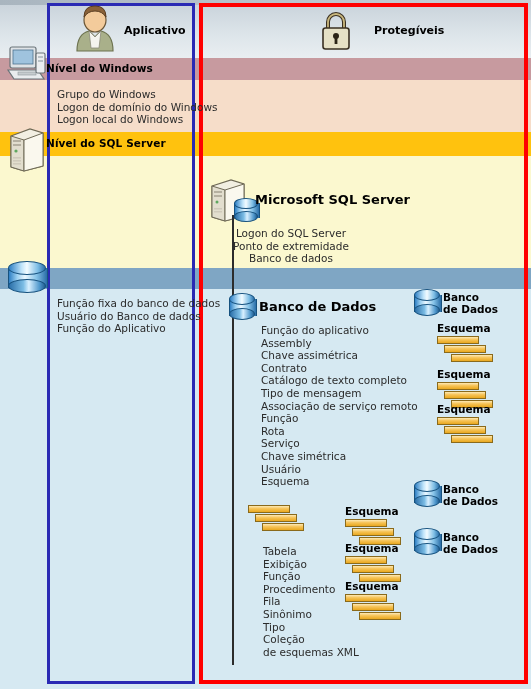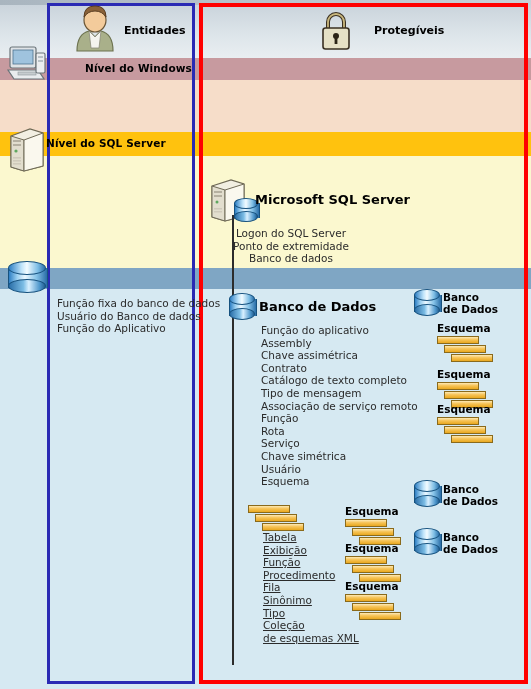--- a/index.html
+++ b/index.html
@@ -105,21 +105,21 @@
   <div class="col" id="securables-col"></div>
 
   <div class="ico-person" style="left:72px;top:4px;">
     <svg width="46" height="48" viewBox="0 0 46 48">
       <ellipse cx="23" cy="16" rx="11" ry="12" fill="#f3cb9b" stroke="#6b5636" stroke-width="1.2"></ellipse>
       <path d="M12 13 Q12 2 23 2 Q34 2 34 13 Q30 7 23 7 Q16 7 12 13Z" fill="#8a6239" stroke="#5a3e22" stroke-width="1"></path>
       <path d="M5 47 Q5 30 17 27 L23 33 L29 27 Q41 30 41 47 Z" fill="#a9b08a" stroke="#6d7350" stroke-width="1.2"></path>
       <path d="M17 27 L23 33 L29 27 L27 44 L19 44 Z" fill="#f4f4ef" stroke="#8a8a7a" stroke-width="0.8"></path>
     </svg>
   </div>
-  <div class="col-title" style="left:124px;top:24px;">Entidades</div>
+  <div class="col-title" style="left:124px;top:24px;">Aplicativo</div>
 
   <div class="ico-lock" style="left:318px;top:9px;">
     <svg width="36" height="42" viewBox="0 0 36 42">
       <path d="M10 20 V13 A8 8 0 0 1 26 13 V20" fill="none" stroke="#3a3022" stroke-width="4"></path>
       <path d="M10 20 V13 A8 8 0 0 1 26 13 V20" fill="none" stroke="#c9b87e" stroke-width="1.8"></path>
       <rect x="5" y="19" width="26" height="21" rx="2.5" fill="#e6e1c6" stroke="#3a3022" stroke-width="1.6"></rect>
       <path d="M5 19 h26 v21 h-26 z" fill="url(#lg)" opacity="0"></path>
       <circle cx="18" cy="27" r="3" fill="#2b2416"></circle>
       <rect x="16.6" y="27" width="2.8" height="8" fill="#2b2416"></rect>
     </svg>
@@ -130,21 +130,24 @@
     <svg width="44" height="40" viewBox="0 0 44 40">
       <rect x="6" y="2" width="26" height="21" rx="2" fill="#dfe3e6" stroke="#6b7479" stroke-width="1.2"></rect>
       <rect x="9" y="5" width="20" height="14" fill="#9fc3de" stroke="#4e7390" stroke-width="0.8"></rect>
       <path d="M4 25 L34 25 L40 34 L10 34 Z" fill="#e9ecee" stroke="#6b7479" stroke-width="1.2"></path>
       <rect x="14" y="27" width="18" height="3" fill="#c6cccf" stroke="#8e979b" stroke-width="0.6"></rect>
       <rect x="32" y="8" width="9" height="20" rx="1.5" fill="#eceef0" stroke="#6b7479" stroke-width="1.2"></rect>
       <rect x="34" y="11" width="5" height="2" fill="#b9c1c6"></rect>
       <rect x="34" y="15" width="5" height="2" fill="#b9c1c6"></rect>
     </svg>
   </div>
-  <div class="band-label" style="left:46px;top:62px;margin-left:39px;">Nível do Windows</div>
+  <div class="band-label" style="left:46px;top:62px;">Nível do Windows</div>
+  <div class="txt-list" style="left:57px;top:88px;">Grupo do Windows
+Logon de domínio do Windows
+Logon local do Windows</div>
 
   <div class="ico-server" style="left:8px;top:126px;">
     <svg width="38" height="46" viewBox="0 0 38 46">
       <path d="M3 10 L22 3 L35 7 L35 40 L16 45 L3 41 Z" fill="#f2efe2" stroke="#6f6a56" stroke-width="1.2"></path>
       <path d="M3 10 L16 14 L16 45 L3 41 Z" fill="#e2dece" stroke="#6f6a56" stroke-width="1"></path>
       <path d="M16 14 L35 7 L35 40 L16 45 Z" fill="#faf8ee" stroke="#6f6a56" stroke-width="1"></path>
       <rect x="5" y="14" width="8" height="2" fill="#b5b0a0"></rect>
       <rect x="5" y="18" width="8" height="2" fill="#b5b0a0"></rect>
       <circle cx="8" cy="25" r="1.6" fill="#5fa85f"></circle>
       <rect x="5" y="31" width="8" height="1.6" fill="#cfcabb"></rect>
@@ -264,21 +267,21 @@
   </div>
   <div class="db-label" style="left:443px;top:531px;">Banco
 de Dados</div>
 
   <div class="ico-stack" style="left:248px;top:505px;">
     <div class="bar b1"></div>
       <div class="bar b2"></div>
       <div class="bar b3"></div>
   </div>
 
-  <div class="txt-list" style="left:263px;top:531px;text-decoration:underline;">Tabela
+  <div class="txt-list" style="left:263px;top:545px;">Tabela
 Exibição
 Função
 Procedimento
 Fila
 Sinônimo
 Tipo
 Coleção
 de esquemas XML</div>
 
   <div class="stack-label" style="left:345px;top:505px;">Esquema</div>

